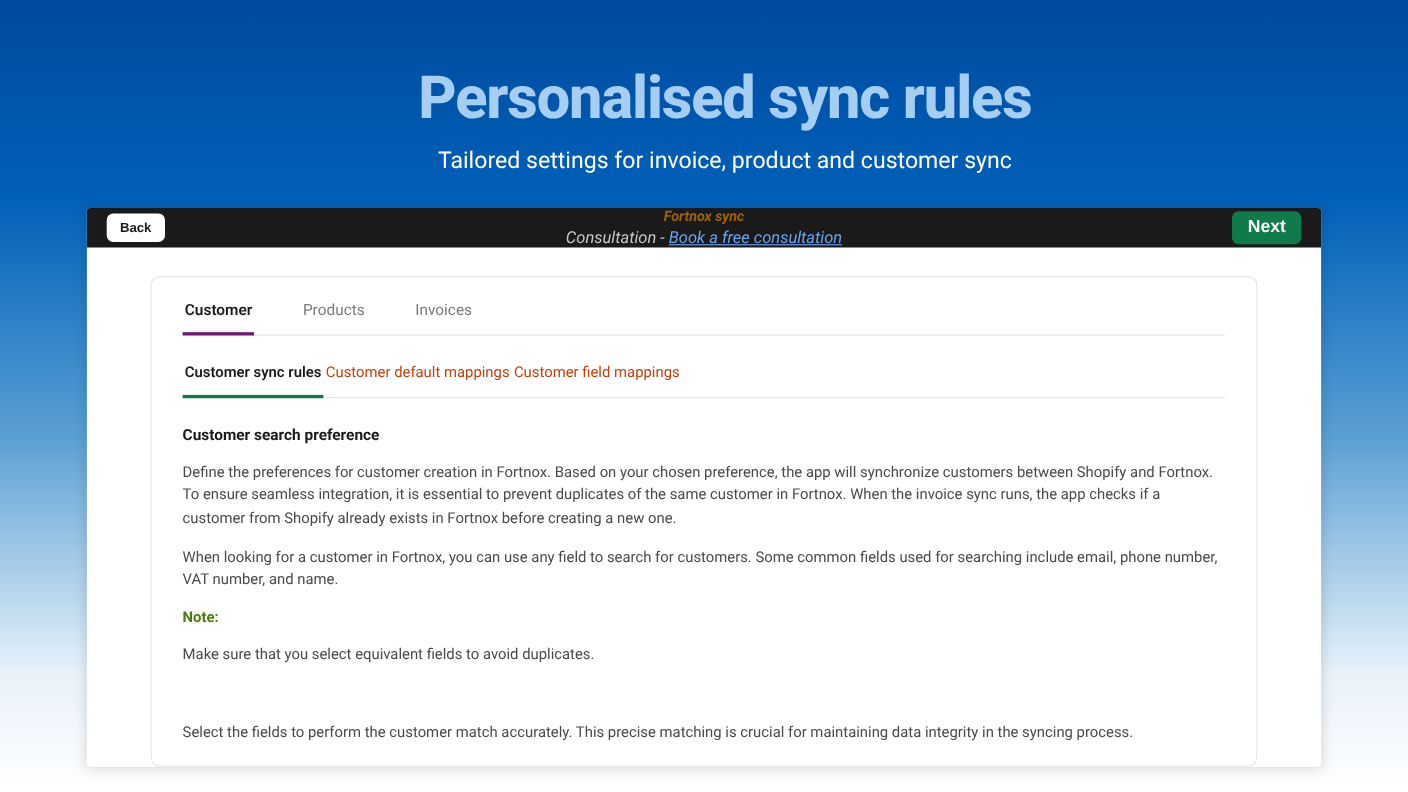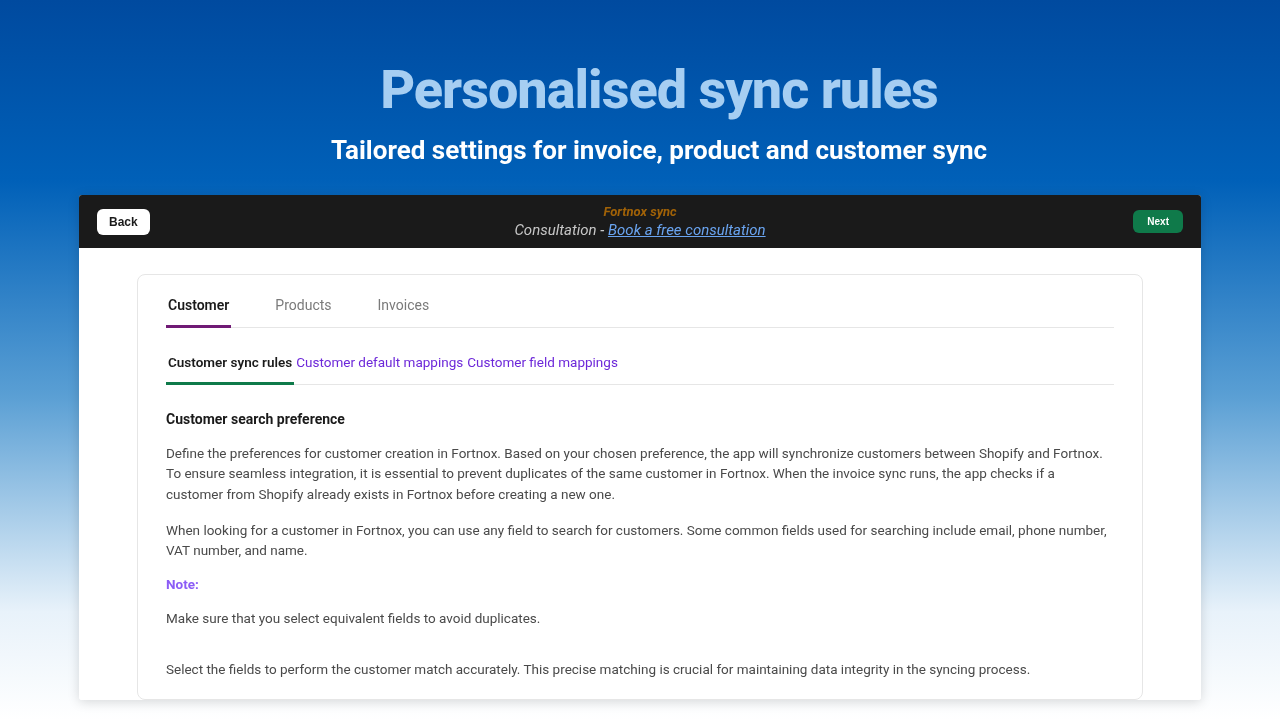--- a/index.html
+++ b/index.html
@@ -11,36 +11,36 @@
   background: linear-gradient(180deg, #004a9f 0%, #0060b8 25%, #5a9fd4 55%, #e8f2fa 85%, #ffffff 100%);
 }
 .hero { text-align: center; padding-top: 58px; padding-left: 38px; }
 .hero-title {
   font-size: 54px;
   font-weight: 800;
   color: #a6cef2;
   letter-spacing: -1px;
 }
 .hero-subtitle {
-  font-size: 26px;
-  font-weight: 700;
+  font-size: 21px;
+  font-weight: 400;
   color: #ffffff;
   margin-top: 14px;
 }
 .app-frame {
   width: 1122px;
   margin: 30px auto 0;
   background: #ffffff;
   border-radius: 3px;
   overflow: hidden;
   box-shadow: 0 2px 12px rgba(0,0,0,0.15);
 }
 .topbar {
   background: #1a1a1a;
-  height: 53px;
+  height: 36px;
   display: flex;
   align-items: center;
   justify-content: space-between;
   padding: 0 18px;
   position: relative;
 }
 .btn-back {
   background: #ffffff;
   color: #1a1a1a;
   border: none;
@@ -49,21 +49,21 @@
   font-size: 12px;
   font-weight: 600;
   cursor: pointer;
 }
 .btn-next {
   background: #0f7a4a;
   color: #ffffff;
   border: none;
   border-radius: 6px;
   padding: 6px 14px;
-  font-size: 10px;
+  font-size: 16px;
   font-weight: 600;
   cursor: pointer;
   text-align: center;
 }
 .topbar-center {
   position: absolute;
   left: 50%;
   transform: translateX(-50%);
   text-align: center;
 }
@@ -95,21 +95,21 @@
   margin-bottom: -1px;
 }
 .tabs-secondary {
   display: flex;
   border-bottom: 1px solid #e6e6e6;
   margin-top: 16px;
 }
 .subtab {
   padding: 10px 2px 12px;
   font-size: 13.5px;
-  color: #6d28d9;
+  color: #c2410c;
   cursor: pointer;
 }
 .subtab.active {
   color: #1a1a1a;
   font-weight: 600;
   border-bottom: 3px solid #0f7a4a;
   margin-bottom: -1px;
 }
 .section-heading {
   font-size: 14px;
@@ -119,21 +119,21 @@
 }
 .para {
   font-size: 13.5px;
   line-height: 1.5;
   color: #4a4a4a;
   margin-top: 16px;
 }
 .note-label {
   font-size: 13.5px;
   font-weight: 700;
-  color: #8b5cf6;
+  color: #4d7c0f;
   margin-top: 16px;
 }
 </style>
 </head>
 <body>
 
 <div class="hero">
   <div class="hero-title">Personalised sync rules</div>
   <div class="hero-subtitle">Tailored settings for invoice, product and customer sync</div>
 </div>
@@ -163,17 +163,17 @@
         <div class="subtab active">Customer sync rules</div>
         <div class="subtab">Customer default mappings</div>
         <div class="subtab">Customer field mappings</div>
       </div>
 
       <div class="section-heading">Customer search preference</div>
       <div class="para">Define the preferences for customer creation in Fortnox. Based on your chosen preference, the app will synchronize customers between Shopify and Fortnox. To ensure seamless integration, it is essential to prevent duplicates of the same customer in Fortnox. When the invoice sync runs, the app checks if a customer from Shopify already exists in Fortnox before creating a new one.</div>
       <div class="para">When looking for a customer in Fortnox, you can use any field to search for customers. Some common fields used for searching include email, phone number, VAT number, and name.</div>
       <div class="note-label">Note:</div>
       <div class="para"> Make sure that you select equivalent fields to avoid duplicates.</div>
-      <div class="para" style="margin-top:30px">Select the fields to perform the customer match accurately. This precise matching is crucial for maintaining data integrity in the syncing process.</div>
+      <div class="para" style="margin-top:50px">Select the fields to perform the customer match accurately. This precise matching is crucial for maintaining data integrity in the syncing process.</div>
 
     </div>
   </div>
 </div>
 
 </body></html>

